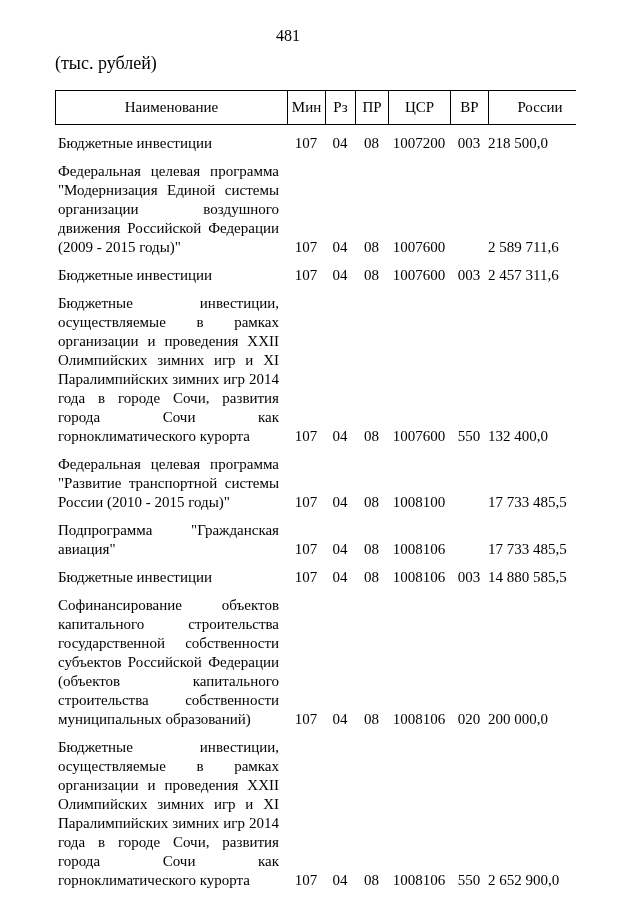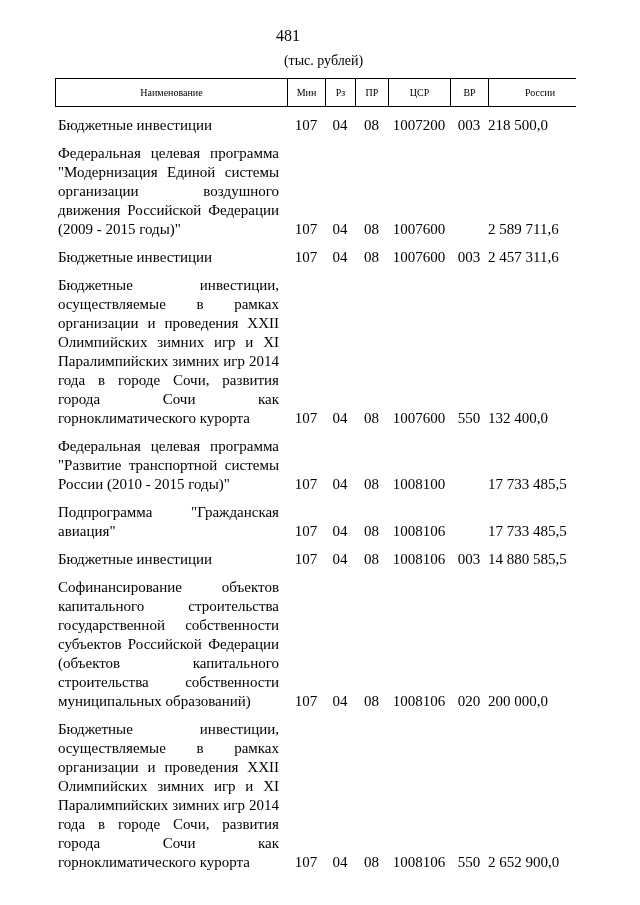--- a/index.html
+++ b/index.html
@@ -16,42 +16,42 @@
     background: #ffffff;
     overflow: hidden;
   }
   .page-number {
     padding-top: 27px;
     text-align: center;
     font-size: 16px;
   }
   .unit-label {
     width: 537px;
-    margin: 8px auto 9px auto;
+    margin: 8px auto 16px auto;
     margin-left: 55px;
-    text-align: center;
-    font-size: 14px;
+    text-align: left;
+    font-size: 18px;
   }
   .budget-table {
     margin: 3px 0 0 55px;
     width: 537px;
   }
   .grid-cols {
     display: grid;
     grid-template-columns: 232px 38px 30px 33px 62px 38px auto;
   }
   .thead {
     border: 1px solid #000;
   }
   .hcell {
     border-right: 1px solid #000;
     display: flex;
     align-items: center;
     justify-content: center;
-    font-size: 10px;
+    font-size: 15px;
     padding: 8px 2px;
     text-align: center;
   }
   .hcell:last-child {
     border-right: none;
   }
   .trow {
     align-items: end;
     margin-top: 9px;
   }

